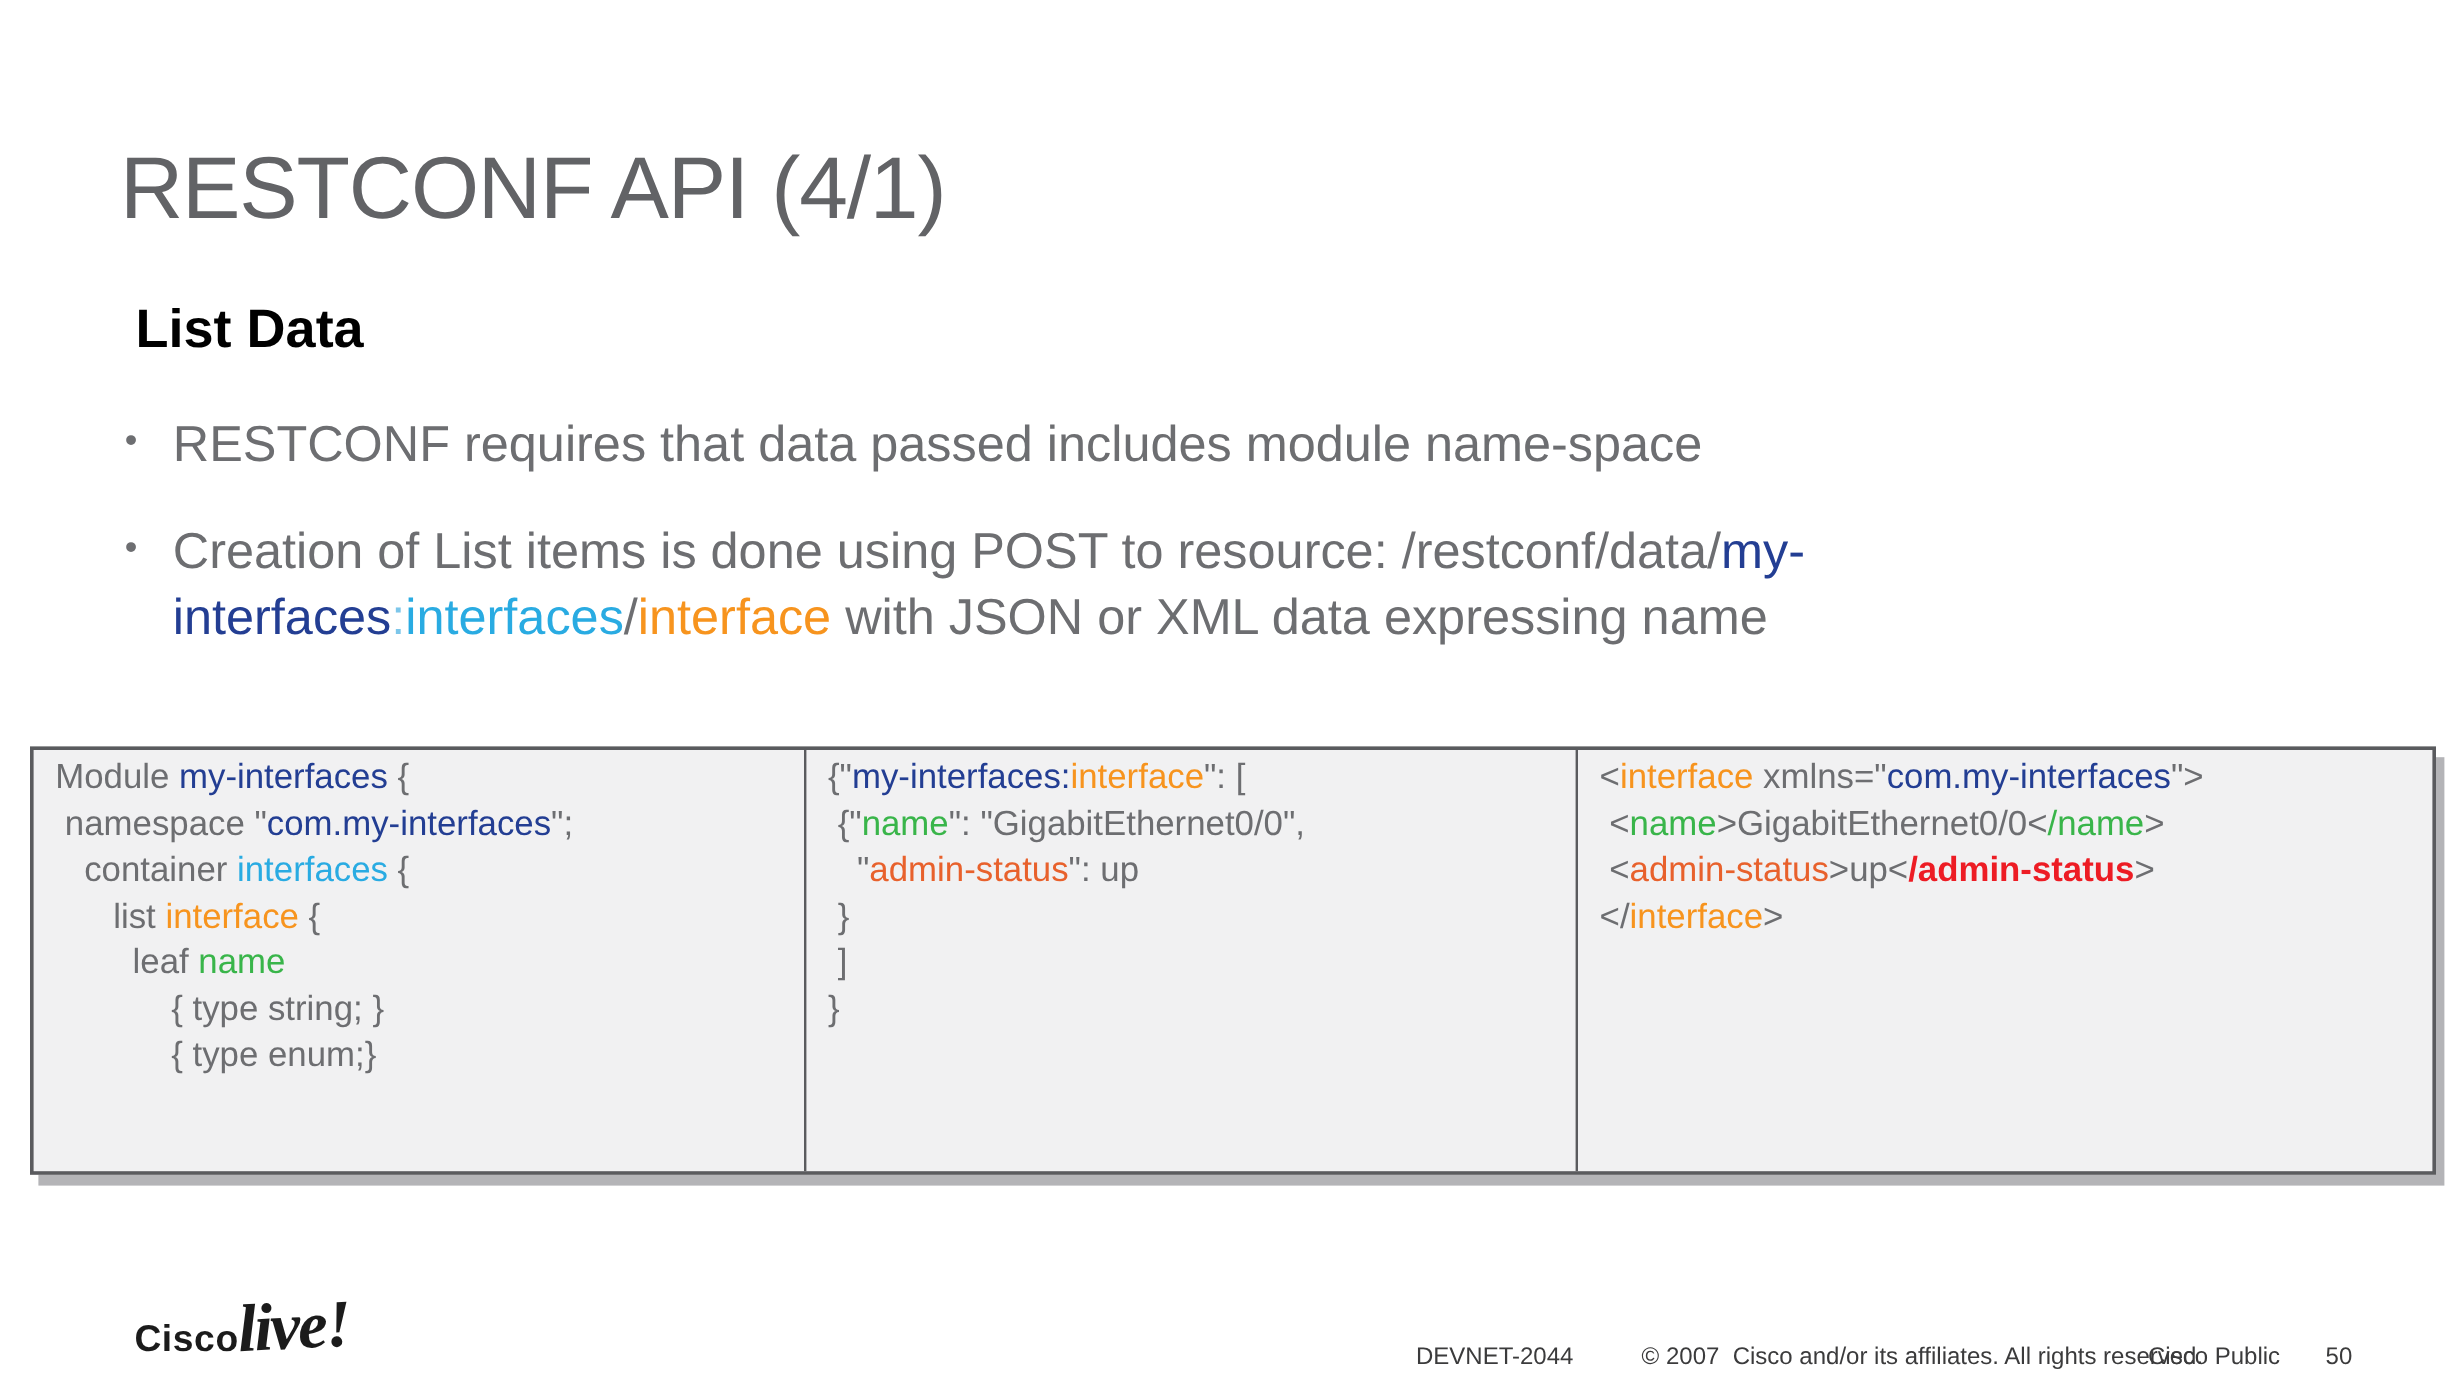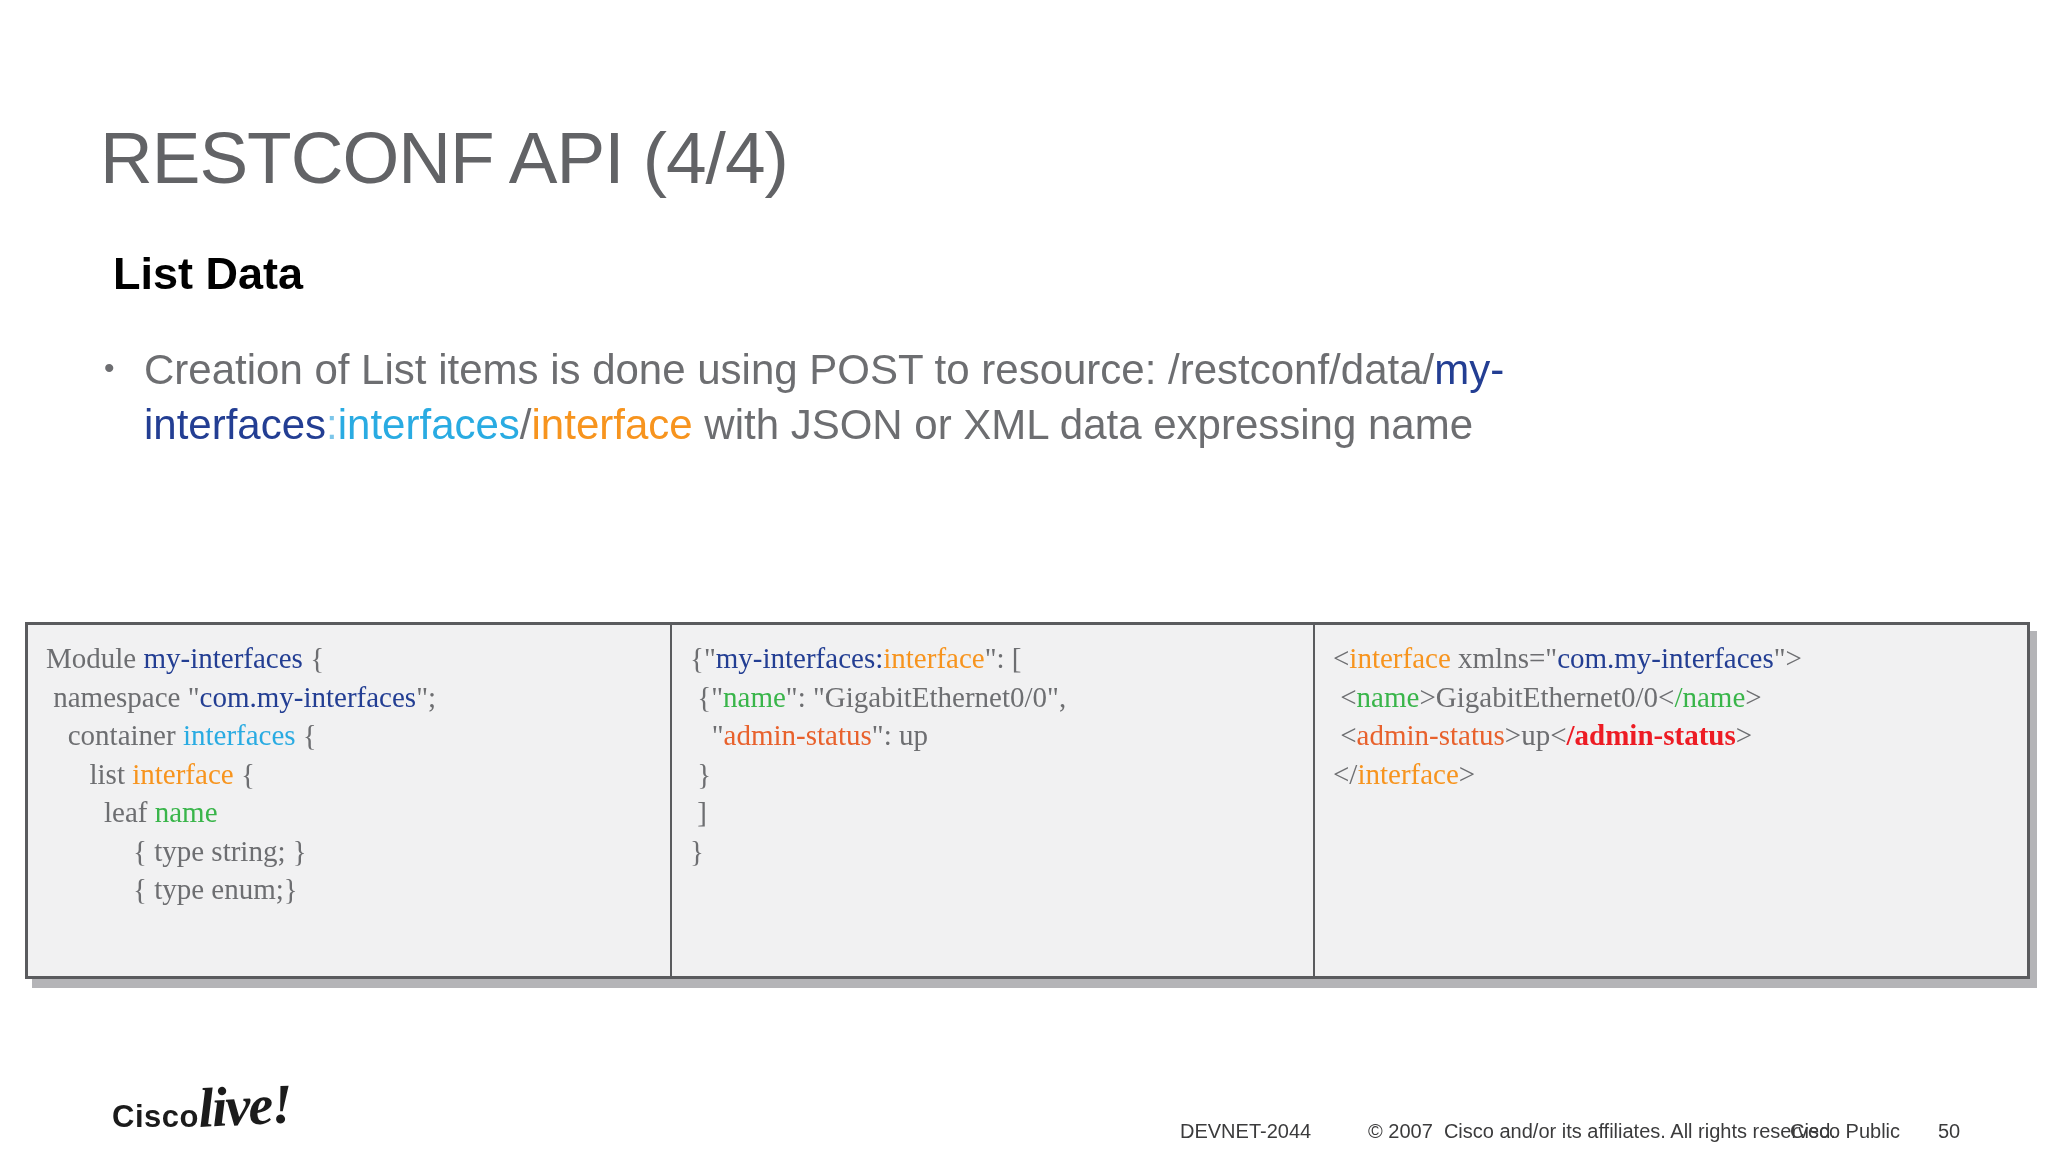--- a/index.html
+++ b/index.html
@@ -33,21 +33,21 @@
 
   .code-panel {
     position:absolute; left:25px; top:622px;
     width:2005px; height:357px;
     background:#F1F1F2;
     border:3px solid #5A5B5E;
     box-shadow:7px 9px 0 #B4B4B7;
     display:grid;
     grid-template-columns:644px 643px auto;
   }
-  .code-col { padding:14px 4px 8px 18px; overflow:hidden;font-family:Liberation Serif, serif; }
+  .code-col { padding:4px 4px 8px 18px; overflow:hidden; }
   .code-col.divider { border-right:2px solid #5A5B5E; }
   .code-line {
     white-space:pre;
     font-size:29px; line-height:38.5px; color:#6D6E71;
   }
 
   .footer-logo {
     position:absolute; left:112px; top:1076px;
     display:flex; align-items:baseline; color:#1B1B1B;
   }
@@ -65,24 +65,25 @@
   .meta-session { left:1180px; }
   .meta-copyright { left:1368px; }
   .meta-classification { left:1790px; }
   .meta-page { left:1938px; }
 </style>
 </head>
 <body>
 
 <div class="slide">
 
-  <h1 class="title">RESTCONF API (4/4)</h1>
+  <h1 class="title">RESTCONF API (4/1)</h1>
   <h2 class="subtitle">List Data</h2>
 
   <ul class="bullets">
+    <li class="bullet"><span style="color: rgb(109, 110, 113);">RESTCONF requires that data passed includes module name-space</span></li>
     <li class="bullet"><span style="color: rgb(109, 110, 113);">Creation of List items is done using POST to resource: /restconf/data/</span><span style="color: rgb(35, 62, 147);">my-</span><br><span style="color: rgb(35, 62, 147);">interfaces</span><span style="color: rgb(124, 198, 234);">:</span><span style="color: rgb(41, 171, 226);">interfaces</span><span style="color: rgb(109, 110, 113);">/</span><span style="color: rgb(247, 148, 30);">interface</span><span style="color: rgb(109, 110, 113);"> with JSON or XML data expressing name</span></li>
   </ul>
 
   <div class="code-panel">
     <div class="code-col divider">
         <div class="code-line"><span style="color: rgb(109, 110, 113);">Module </span><span style="color: rgb(35, 62, 147);">my-interfaces</span><span style="color: rgb(109, 110, 113);"> {</span></div>
         <div class="code-line"><span style="color: rgb(109, 110, 113);"> namespace "</span><span style="color: rgb(35, 62, 147);">com.my-interfaces</span><span style="color: rgb(109, 110, 113);">";</span></div>
         <div class="code-line"><span style="color: rgb(109, 110, 113);">   container </span><span style="color: rgb(41, 171, 226);">interfaces</span><span style="color: rgb(109, 110, 113);"> {</span></div>
         <div class="code-line"><span style="color: rgb(109, 110, 113);">      list </span><span style="color: rgb(247, 148, 30);">interface</span><span style="color: rgb(109, 110, 113);"> {</span></div>
         <div class="code-line"><span style="color: rgb(109, 110, 113);">        leaf </span><span style="color: rgb(57, 181, 74);">name</span></div>

